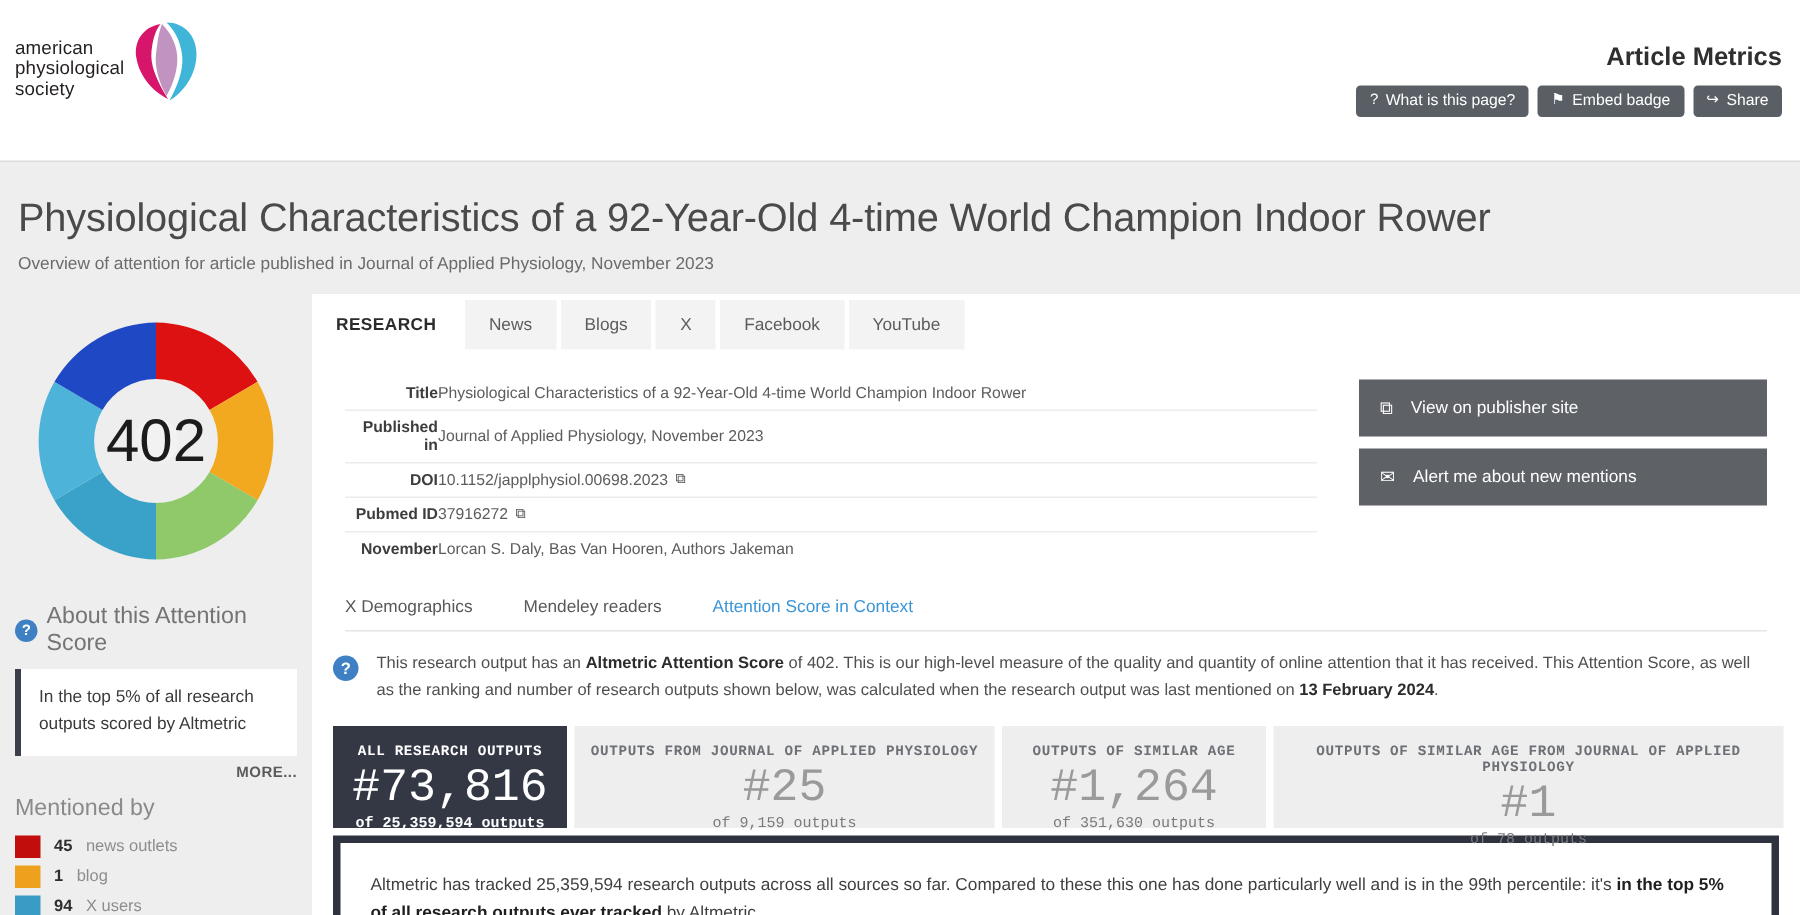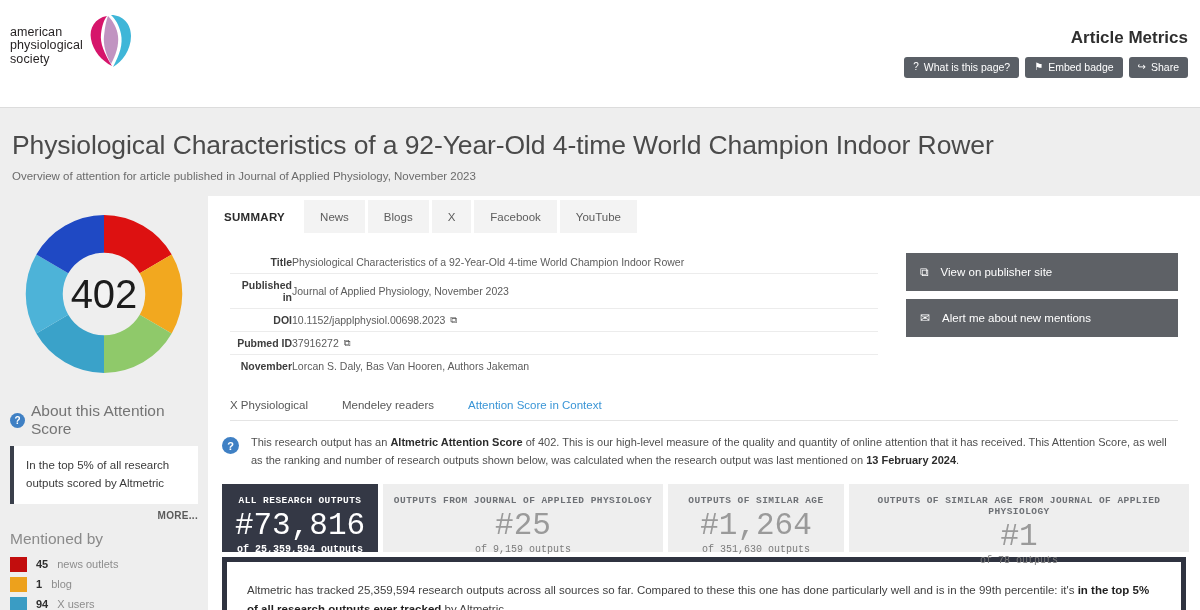--- a/index.html
+++ b/index.html
@@ -282,21 +282,21 @@
         <span>Facebook pages</span>
       </div>
 
     </div>
 
   </div>
 
   <div class="content">
 
     <div class="tabs">
-      <div class="tab active">SUMMARY</div>
+      <div class="tab active">RESEARCH</div>
       <div class="tab">News</div>
       <div class="tab">Blogs</div>
       <div class="tab">X</div>
       <div class="tab">Facebook</div>
       <div class="tab">YouTube</div>
       <div class="tabstrip-fill"></div>
     </div>
 
     <div class="details">
       <div class="dtable">
@@ -334,21 +334,21 @@
           <span>View on publisher site</span>
         </div>
         <div class="actbtn">
           <span class="ic">✉</span>
           <span>Alert me about new mentions</span>
         </div>
       </div>
     </div>
 
     <div class="subtabs">
-      <div class="subtab">X Physiological</div>
+      <div class="subtab">X Demographics</div>
       <div class="subtab">Mendeley readers</div>
       <div class="subtab active">Attention Score in Context</div>
     </div>
 
     <div class="infopara">
       <span class="qmark">?</span>
       <div class="infotext">
         <span>This research output has an </span><b>Altmetric Attention Score</b><span> of 402. This is our high-level measure of the quality and quantity of online attention that it has received. This Attention Score, as well as the ranking and number of research outputs shown below, was calculated when the research output was last mentioned on </span><b>13 February 2024</b><span>.</span>
       </div>
     </div>

